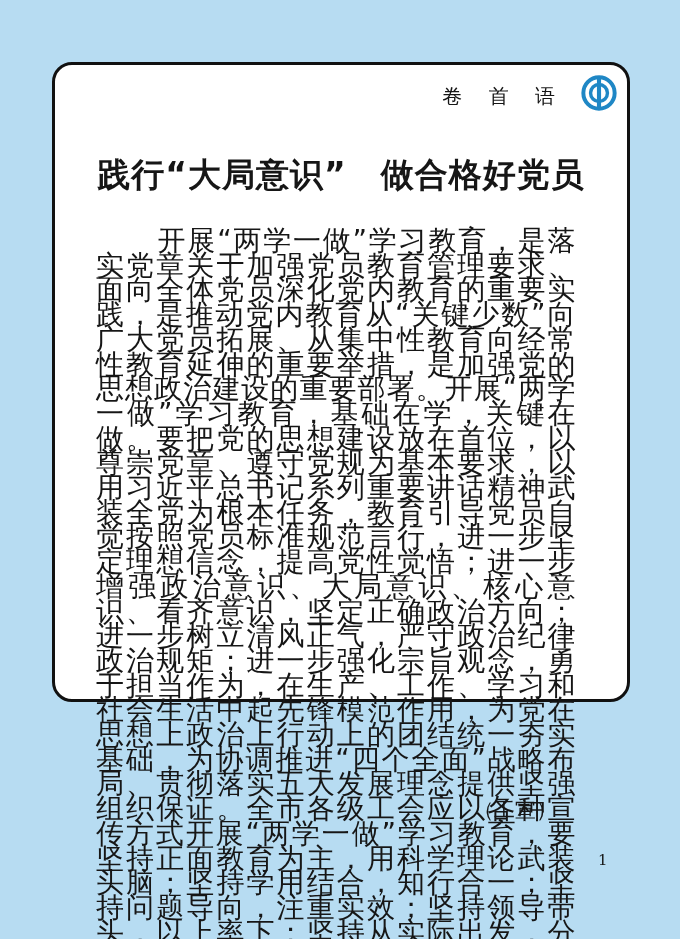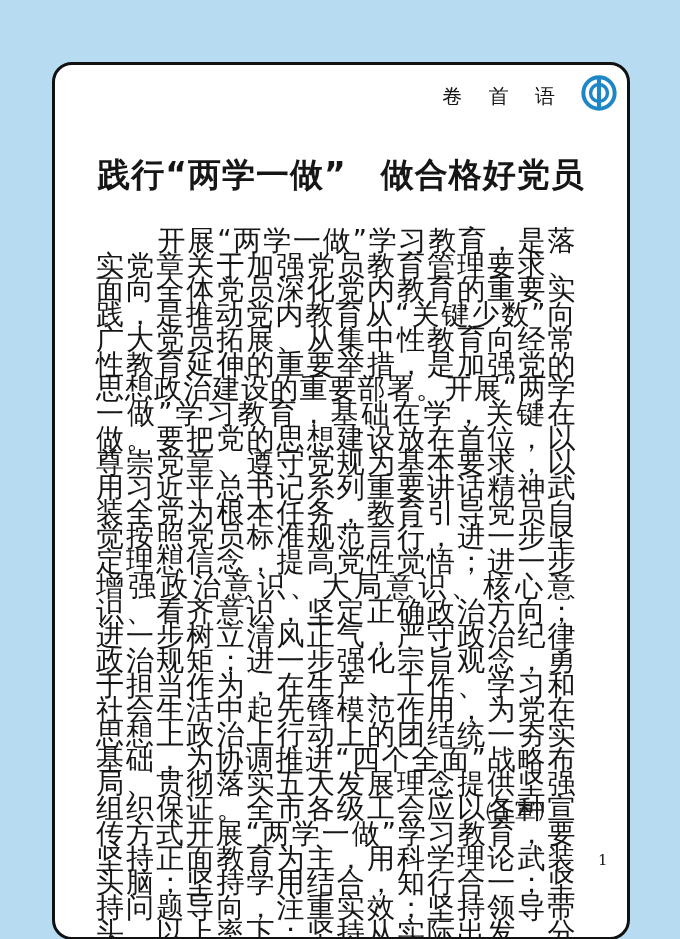--- a/index.html
+++ b/index.html
@@ -12,21 +12,21 @@
   }
   .page {
     position: absolute;
     inset: 0;
   }
   .card {
     position: absolute;
     left: 52px;
     top: 62px;
     width: 578px;
-    height: 878px;
+    height: 640px;
     background: var(--card, #ffffff);
     border: 3px solid var(--border, #111111);
     border-radius: 20px;
   }
   .section-label {
     position: absolute;
     top: 18px;
     right: 62px;
     font-family: "DejaVu Serif", "Liberation Serif", serif;
     font-size: 20px;
@@ -96,21 +96,21 @@
     <span class="section-label">卷 首 语</span>
 
     <span class="logo">
       <svg viewBox="0 0 40 40" xmlns="http://www.w3.org/2000/svg">
         <circle cx="20" cy="20" r="17.4" fill="none" stroke="var(--logo-blue, #1f87c5)" stroke-width="4.4"></circle>
         <circle cx="20" cy="20" r="9.4" fill="none" stroke="var(--logo-blue, #1f87c5)" stroke-width="3.8"></circle>
         <rect x="17.7" y="3.2" width="4.6" height="33.6" fill="var(--logo-blue, #1f87c5)"></rect>
       </svg>
     </span>
 
-    <h1 class="title">践行“两学一做”　做合格好党员</h1>
+    <h1 class="title">践行“大局意识”　做合格好党员</h1>
 
     <p class="body-text">开展“两学一做”学习教育，是落实党章关于加强党员教育管理要求、面向全体党员深化党内教育的重要实践，是推动党内教育从“关键少数”向广大党员拓展、从集中性教育向经常性教育延伸的重要举措，是加强党的思想政治建设的重要部署。开展“两学一做”学习教育，基础在学，关键在做。要把党的思想建设放在首位，以尊崇党章、遵守党规为基本要求，以用习近平总书记系列重要讲话精神武装全党为根本任务，教育引导党员自觉按照党员标准规范言行，进一步坚定理想信念，提高党性觉悟；进一步增强政治意识、大局意识、核心意识、看齐意识，坚定正确政治方向；进一步树立清风正气，严守政治纪律政治规矩；进一步强化宗旨观念，勇于担当作为，在生产、工作、学习和社会生活中起先锋模范作用，为党在思想上政治上行动上的团结统一夯实基础，为协调推进“四个全面”战略布局、贯彻落实五大发展理念提供坚强组织保证。全市各级工会应以各种宣传方式开展“两学一做”学习教育，要坚持正面教育为主，用科学理论武装头脑；坚持学用结合，知行合一；坚持问题导向，注重实效；坚持领导带头，以上率下；坚持从实际出发，分类指导。各级工会党员职工要做讲政治、有信念，讲规矩、有纪律，讲道德、有品行，讲奉献、有作为的“四讲四有”的合格党员。</p>
 
     <div class="signature">（工宣）</div>
 
   </div>
 
   <div class="page-number">1</div>
 
 </div>

